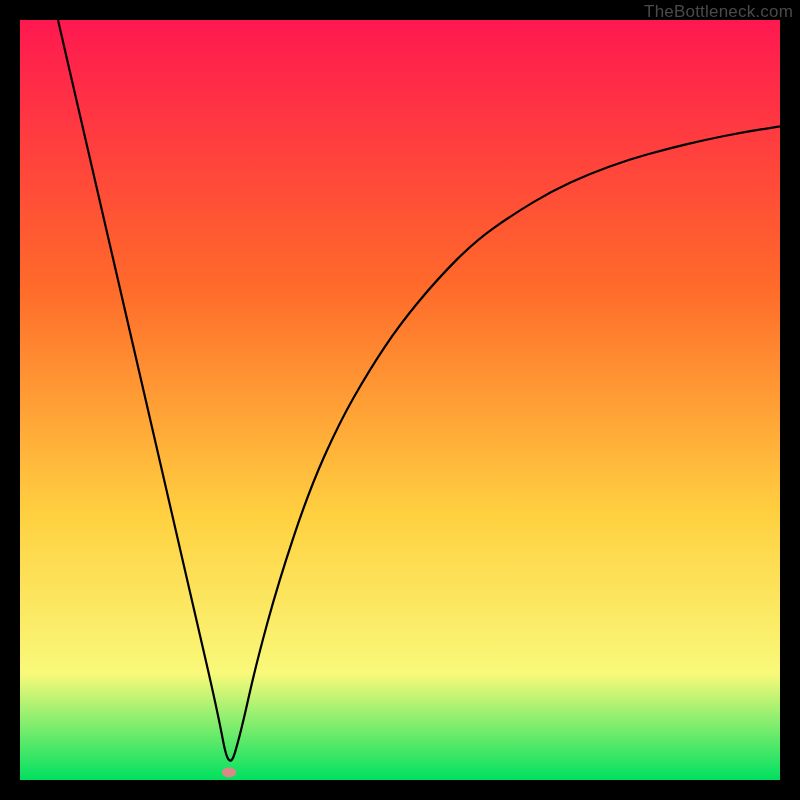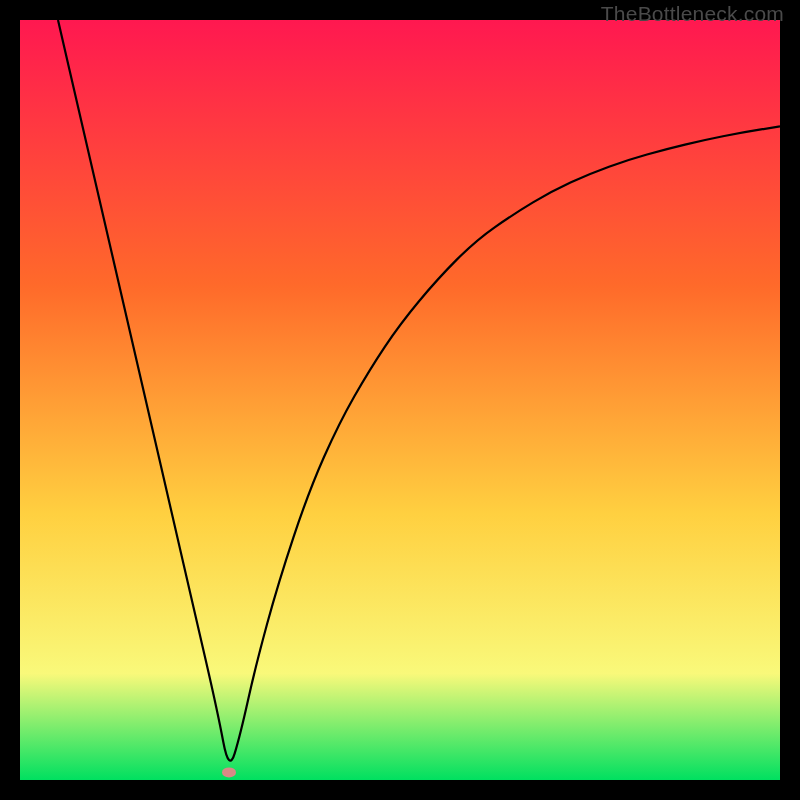--- a/index.html
+++ b/index.html
@@ -22,23 +22,23 @@
   .plot-area {
     position: absolute;
     left: 0;
     top: 0;
     width: 760px;
     height: 760px;
   }
   .watermark {
     position: absolute;
     top: 2px;
-    right: 16px;
+    right: 7px;
     color: #4a4a4a;
-    font-size: 21px;
+    font-size: 17px;
     font-weight: 500;
     letter-spacing: 0.2px;
   }
   svg { display: block; }
 </style>
 </head>
 <body>
 
 <div class="frame">
   <svg class="plot-area" viewBox="0 0 760 760" preserveAspectRatio="none">

